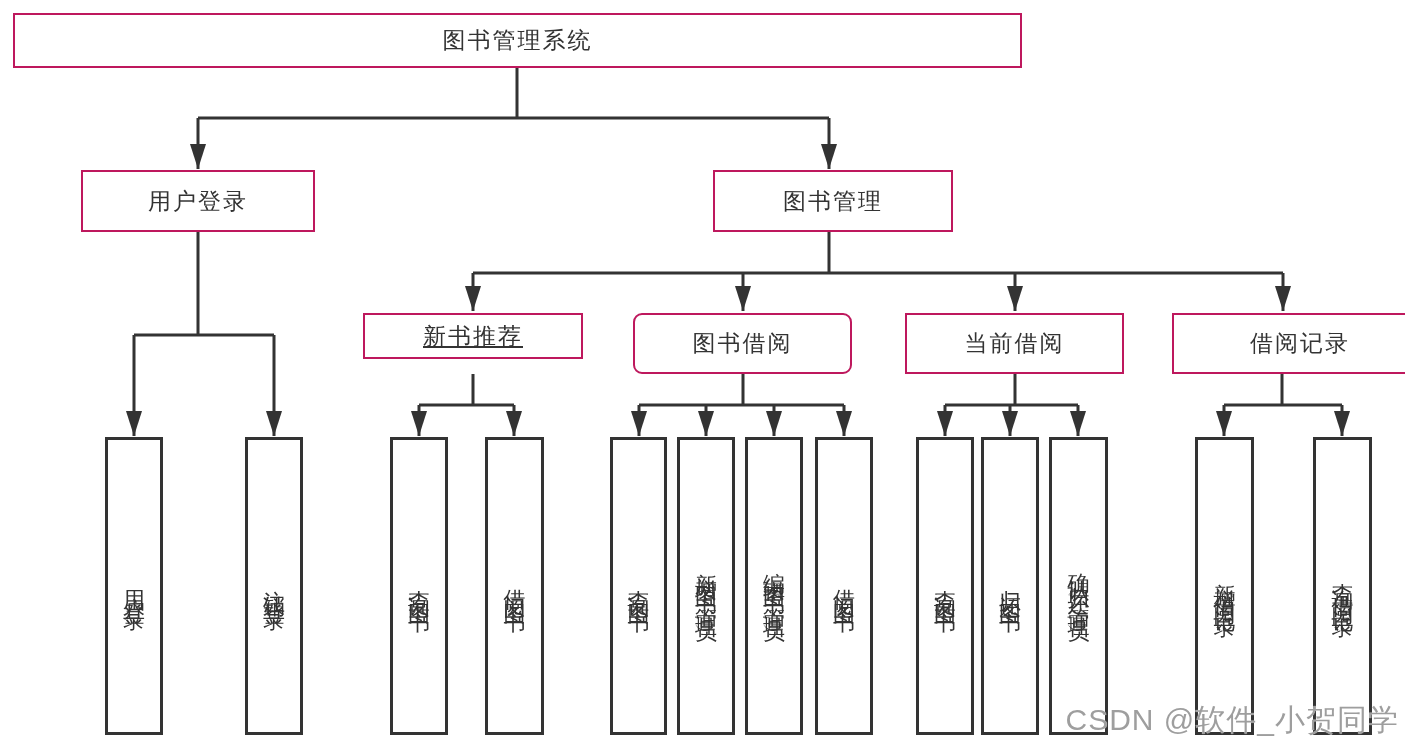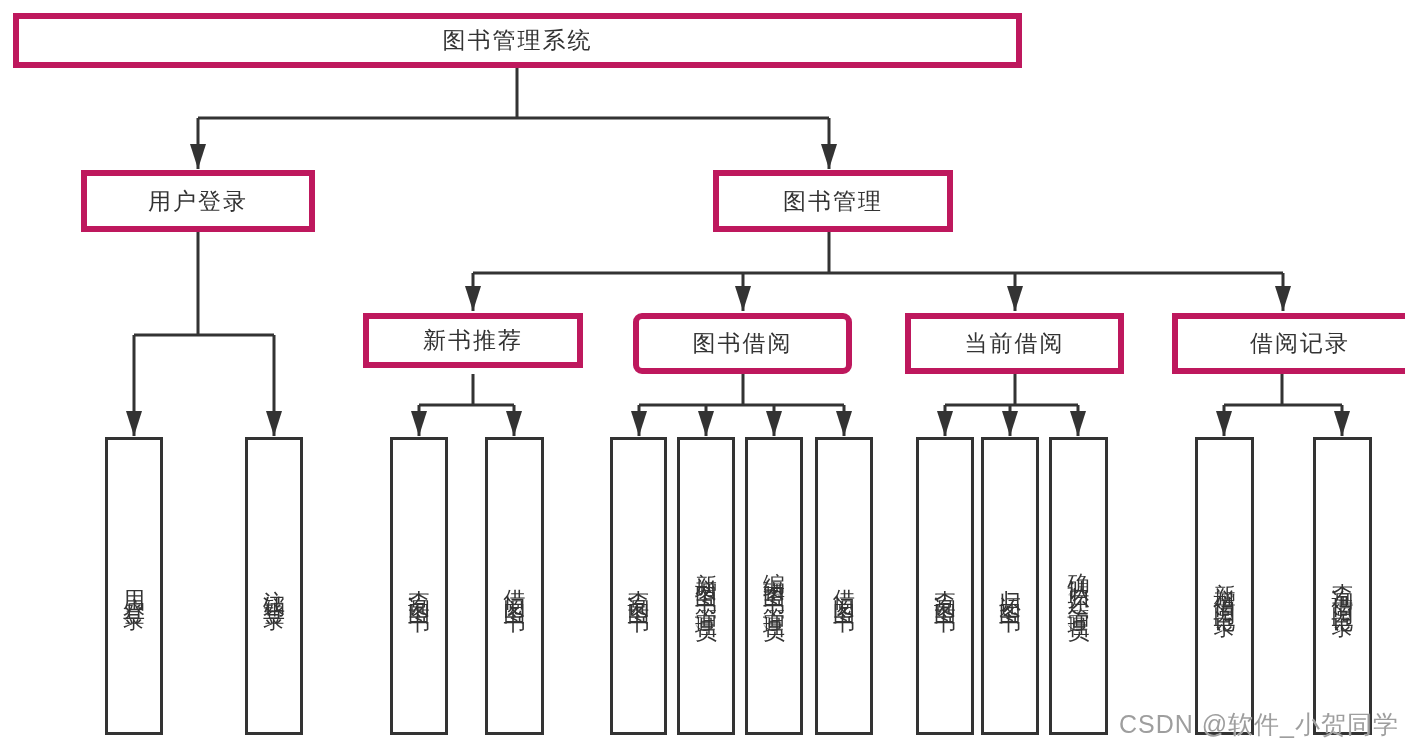--- a/index.html
+++ b/index.html
@@ -7,21 +7,21 @@
     position:relative;
     width:1405px;height:747px;
     background:#ffffff;
     font-family:"Liberation Sans","DejaVu Sans",sans-serif;
     overflow:hidden;
   }
   #wires{position:absolute;left:0;top:0;width:1405px;height:747px;}
   .node{
     position:absolute;
     box-sizing:border-box;
-    border:6px solid #be185d;
+    border:2px solid #be185d;
     background:#ffffff;
     display:flex;align-items:center;justify-content:center;
     color:#333333;
     font-size:23px;
     letter-spacing:2px;
     white-space:nowrap;
   }
   .vnode{
     position:absolute;
     box-sizing:border-box;
@@ -34,21 +34,21 @@
     writing-mode:vertical-rl;
     text-orientation:mixed;
     font-size:22px;
     letter-spacing:7px;
     line-height:1;
     color:#333333;
   }
   .watermark{
     position:absolute;
     right:6px;bottom:6px;
-    font-size:25px;
+    font-size:30px;
     color:#9e9e9e;
     letter-spacing:1px;
     text-shadow:0 0 1px #ffffff;
     white-space:nowrap;
   }
 </style>
 </head>
 <body>
 
 <div id="stage">
@@ -112,21 +112,21 @@
     <span>图书管理系统</span>
   </div>
 
   <div class="node" style="left:81px;top:170px;width:234px;height:62px;">
     <span>用户登录</span>
   </div>
   <div class="node" style="left:713px;top:170px;width:240px;height:62px;">
     <span>图书管理</span>
   </div>
 
-  <div class="node" style="left:363px;top:313px;width:220px;height:55px;">
+  <div class="node" style="left:363px;top:313px;width:220px;height:46px;text-decoration:underline;">
     <span>新书推荐</span>
   </div>
   <div class="node" style="left:633px;top:313px;width:219px;height:61px;border-radius:9px;">
     <span>图书借阅</span>
   </div>
   <div class="node" style="left:905px;top:313px;width:219px;height:61px;">
     <span>当前借阅</span>
   </div>
   <div class="node" style="left:1172px;top:313px;width:256px;height:61px;">
     <span>借阅记录</span>

